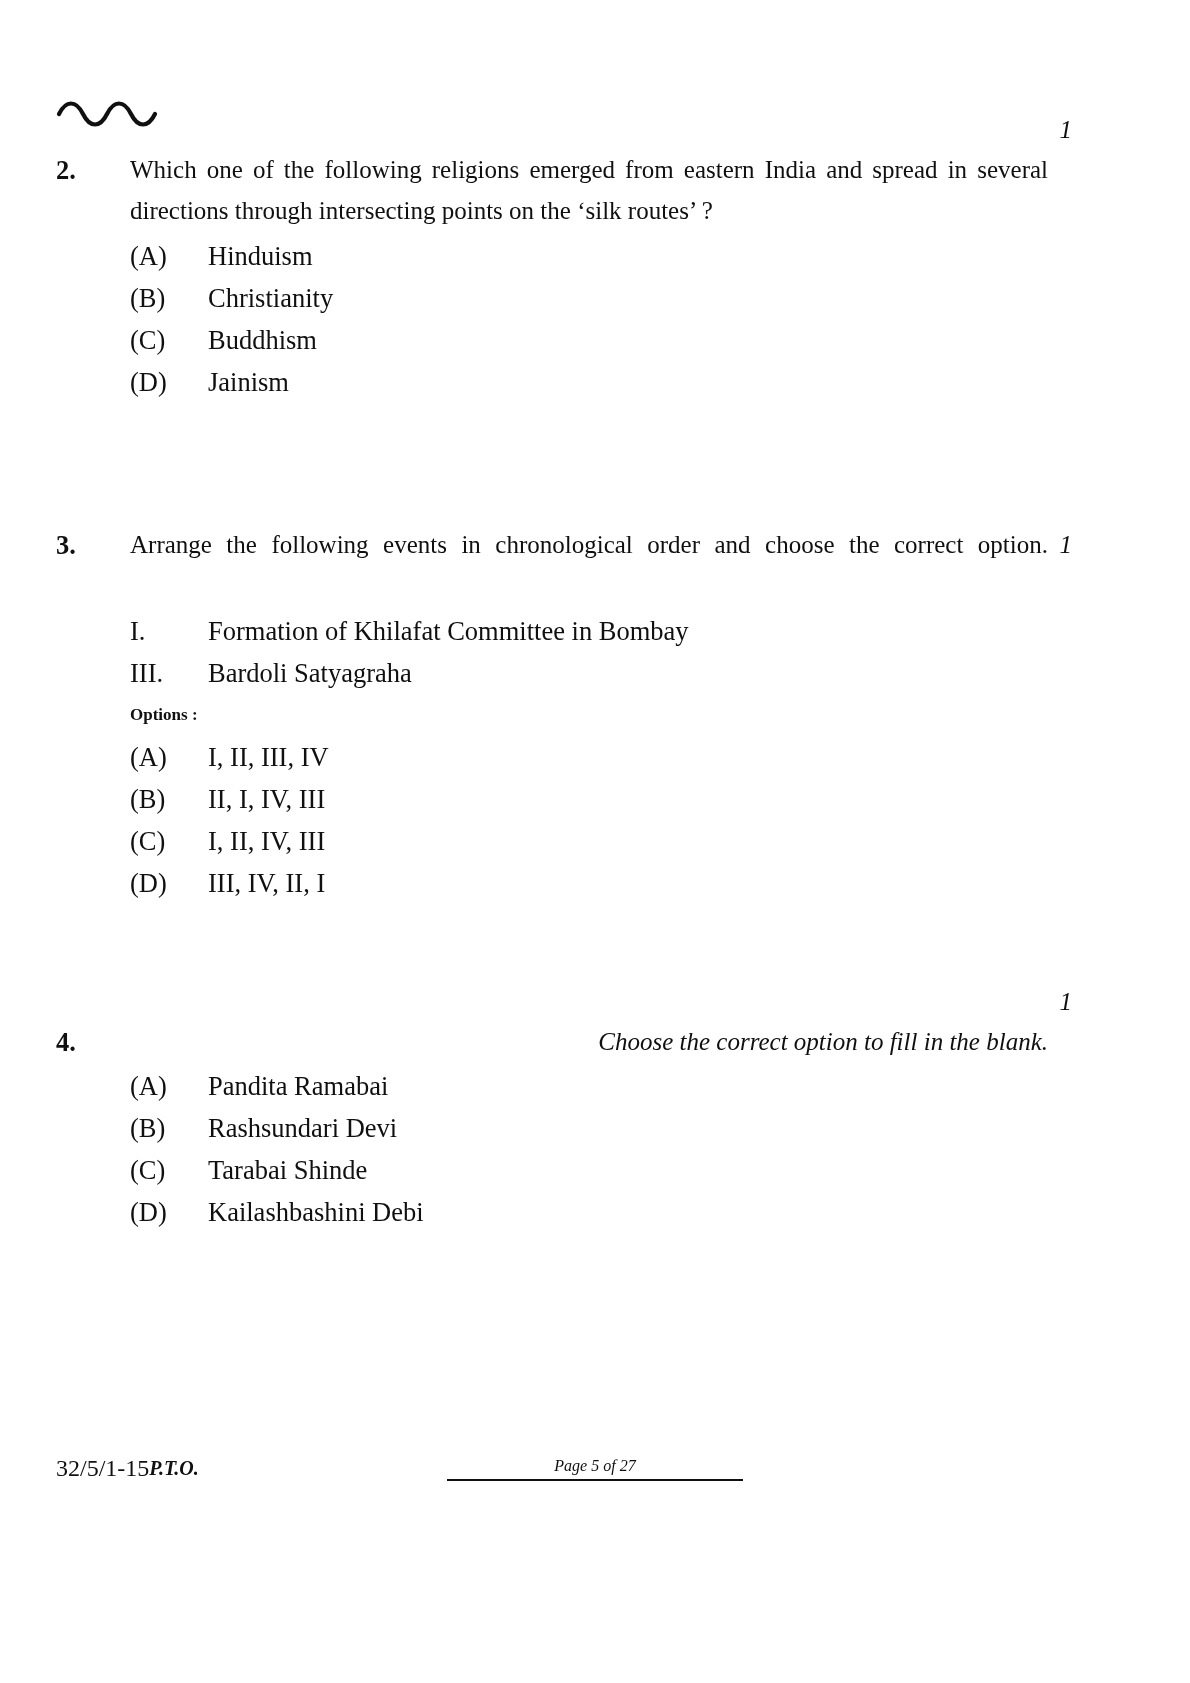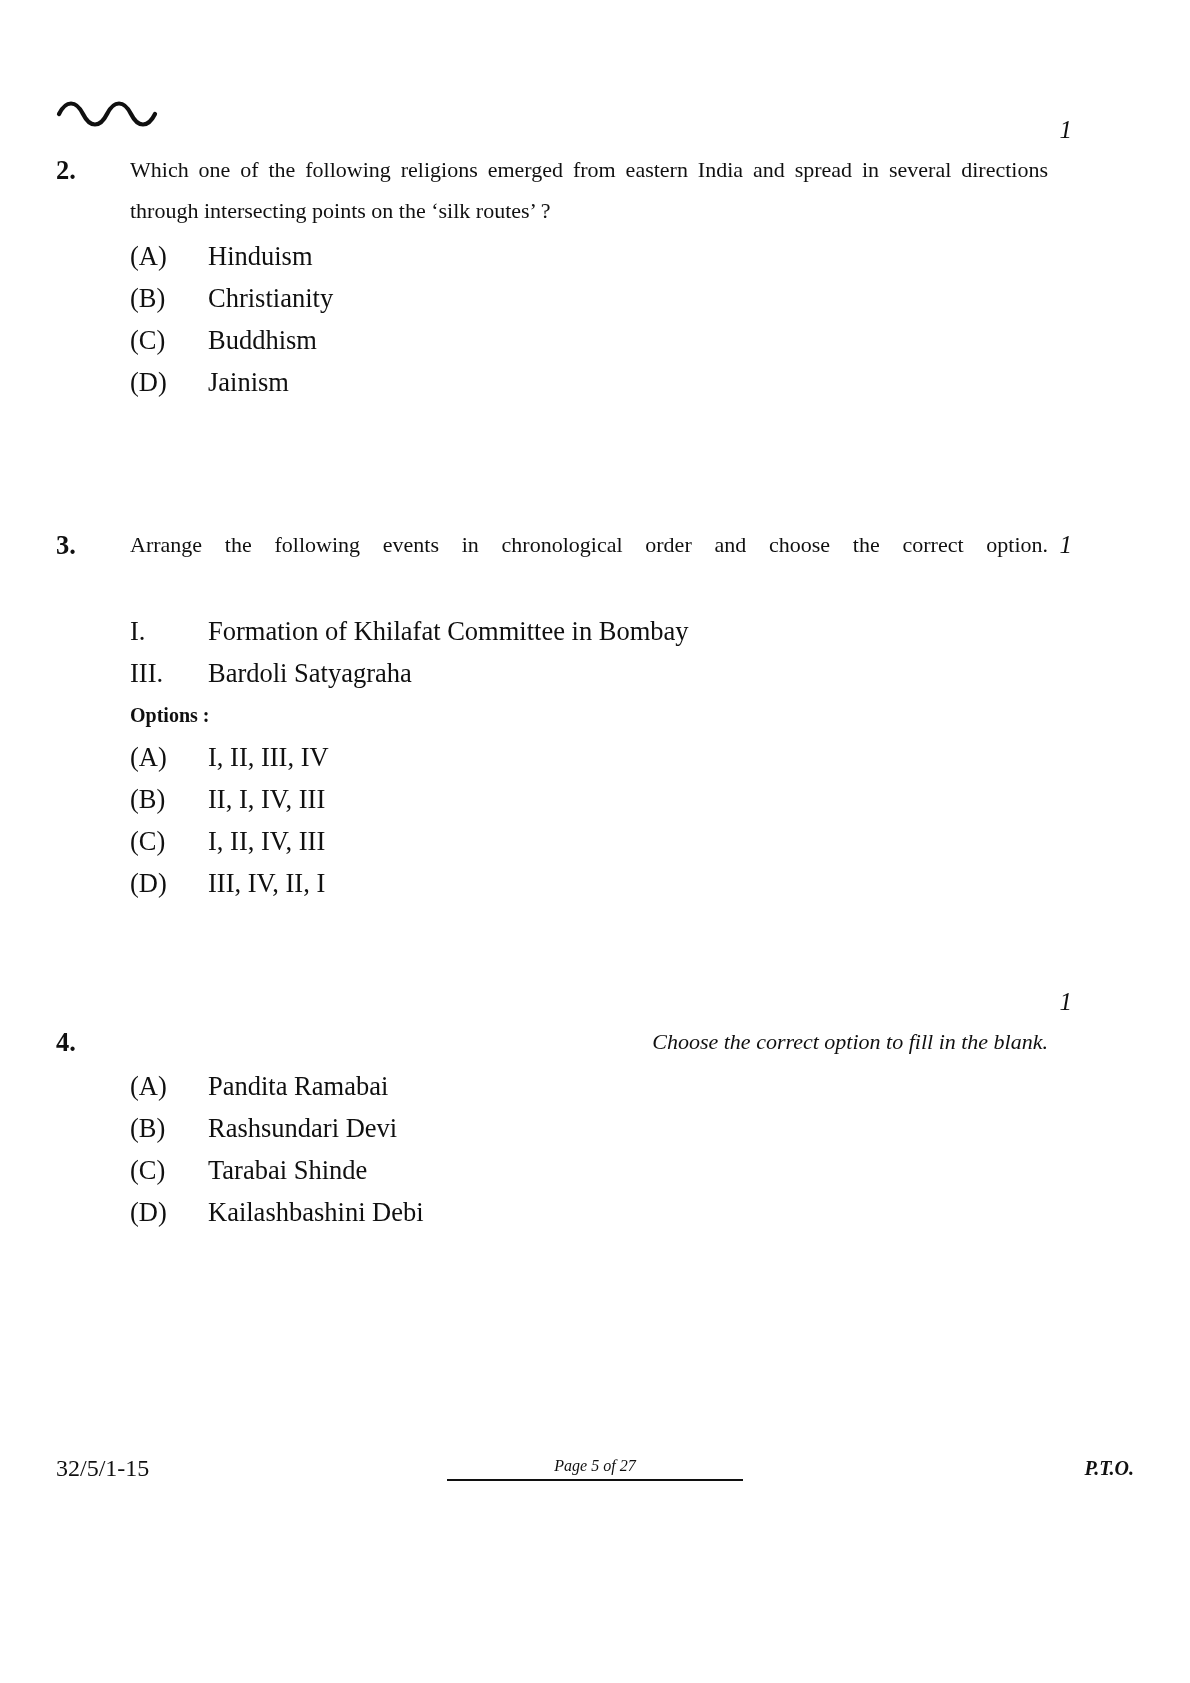--- a/index.html
+++ b/index.html
@@ -55,21 +55,21 @@
     font-size: 26.5px;
     line-height: 40.5px;
     padding-left: 0px;
     box-sizing: border-box;
   }
   .q-body {
     flex: 1 1 auto;
     position: relative;
   }
   .q-text {
-    font-size: 22px;
+    font-size: 25px;
     line-height: 40.5px;
     text-align: justify;
     text-justify: inter-word;
     margin: 0;
     padding-right: 18px;
   }
   .q-text.nojust { text-align: right; font-style: italic; }
   
   .q-text.spread:after {
     content: "";
@@ -103,21 +103,21 @@
     flex: 0 0 78px;
     box-sizing: border-box;
   }
   .opt-key.roman { flex: 0 0 78px; }
   .opt-val {
     flex: 1 1 auto;
   }
 
   .options-label {
     font-weight: bold;
-    font-size: 20px;
+    font-size: 17px;
     line-height: 42px;
   }
 
   sup {
     font-size: 0.64em;
     vertical-align: 0.48em;
     line-height: 0;
   }
   .ital { font-style: italic; }
   .blank-rule {
@@ -137,21 +137,21 @@
     position: absolute;
     left: 56px;
     right: 56px;
     bottom: 182px;
     height: 46px;
   }
   .footer-inner {
     position: relative;
     display: flex;
     align-items: center;
-    justify-content: space-between;
+    justify-content: flex-start;
     font-size: 23.5px;
   }
   .foot-left {
     font-family: "Liberation Serif", "DejaVu Serif", serif;
     font-size: 24px;
   }
   .foot-center {
     position: absolute;
     left: 0;
     right: 0;

